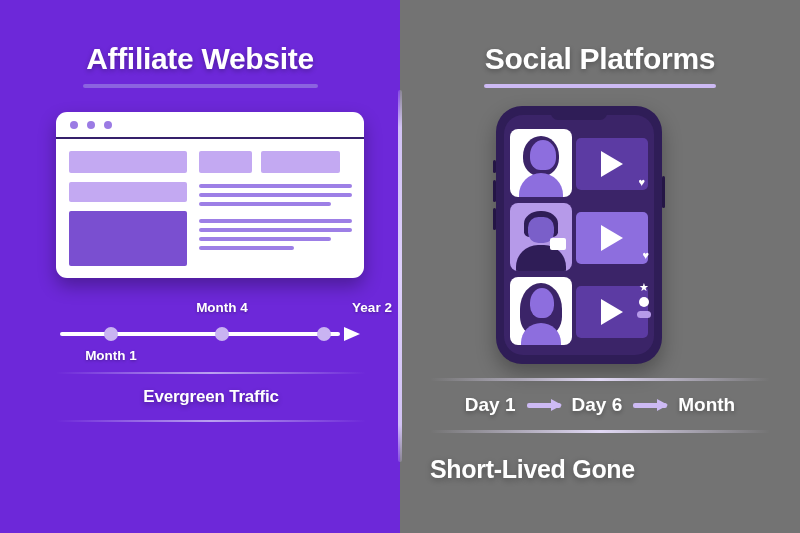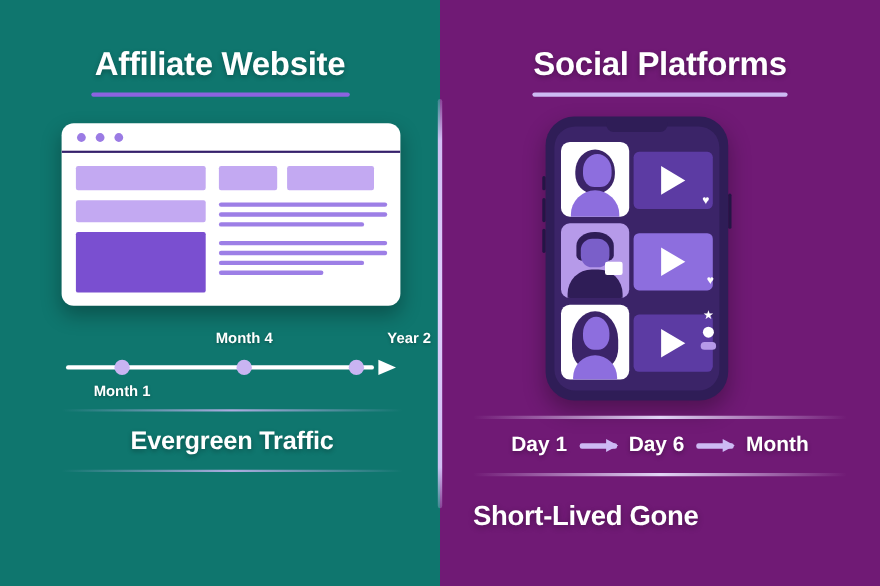--- a/index.html
+++ b/index.html
@@ -4,22 +4,22 @@
 <style>
   html,body{margin:0;padding:0;background:#1c1038;}
   *{box-sizing:border-box;}
   .stage{
     position:relative;width:800px;height:533px;overflow:hidden;
     font-family:"Liberation Sans", sans-serif;
   }
 
   
   .panel{position:absolute;top:0;height:533px;}
-  .panel-left{left:0;width:400px;background:#0f766e;}
-  .panel-right{left:400px;width:400px;background:#701a75;}
+  .panel-left{left:0;width:400px;background:#6d28d9;}
+  .panel-right{left:400px;width:400px;background:#737373;}
 
   .divider-vert{
     position:absolute;left:398px;top:90px;width:4px;height:372px;
     background:linear-gradient(to bottom,
       rgba(205,185,248,.25) 0%,
       rgba(214,198,250,.95) 10%,
       rgba(222,208,252,1) 50%,
       rgba(214,198,250,.95) 90%,
       rgba(205,185,248,.25) 100%);
     border-radius:2px;
@@ -85,21 +85,21 @@
     background:#c9b4f2;transform:translateX(-50%);
   }
 
   
   .cap-left{position:absolute;left:56px;top:372px;width:310px;text-align:center;}
   .rule{
     height:2px;border-radius:1px;
     background:linear-gradient(to right,rgba(190,170,240,0),rgba(200,182,244,.85),rgba(190,170,240,0));
   }
   .cap-text{
-    font-size:23px;font-weight:bold;color:#ffffff;margin:13px 0 13px;
+    font-size:17px;font-weight:bold;color:#ffffff;margin:13px 0 13px;
     letter-spacing:-.2px;text-shadow:0 2px 5px rgba(0,0,0,.3);
   }
 
   
   .phone{
     position:absolute;left:496px;top:106px;width:166px;height:258px;
     background:#2f1d57;border-radius:26px;
     box-shadow:0 9px 20px rgba(0,0,0,.3);
     padding:9px 8px;
   }

